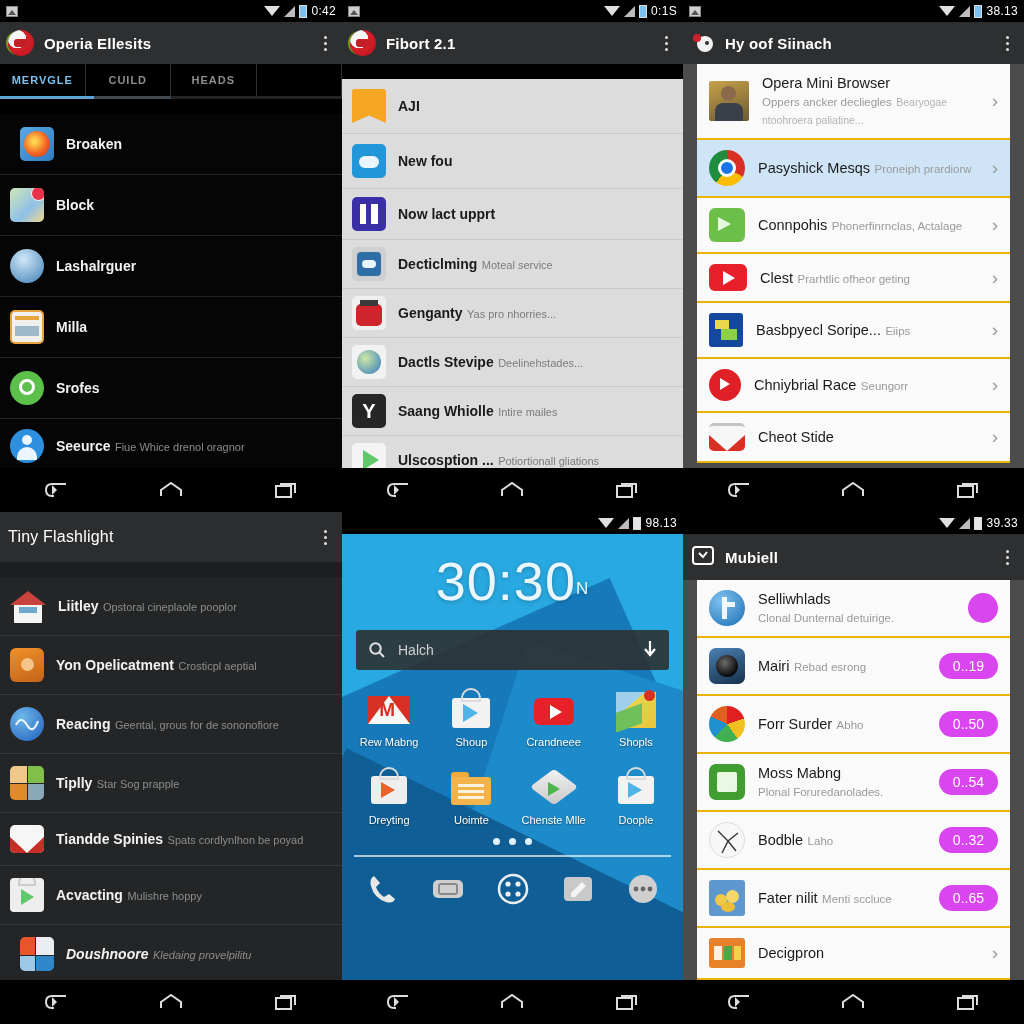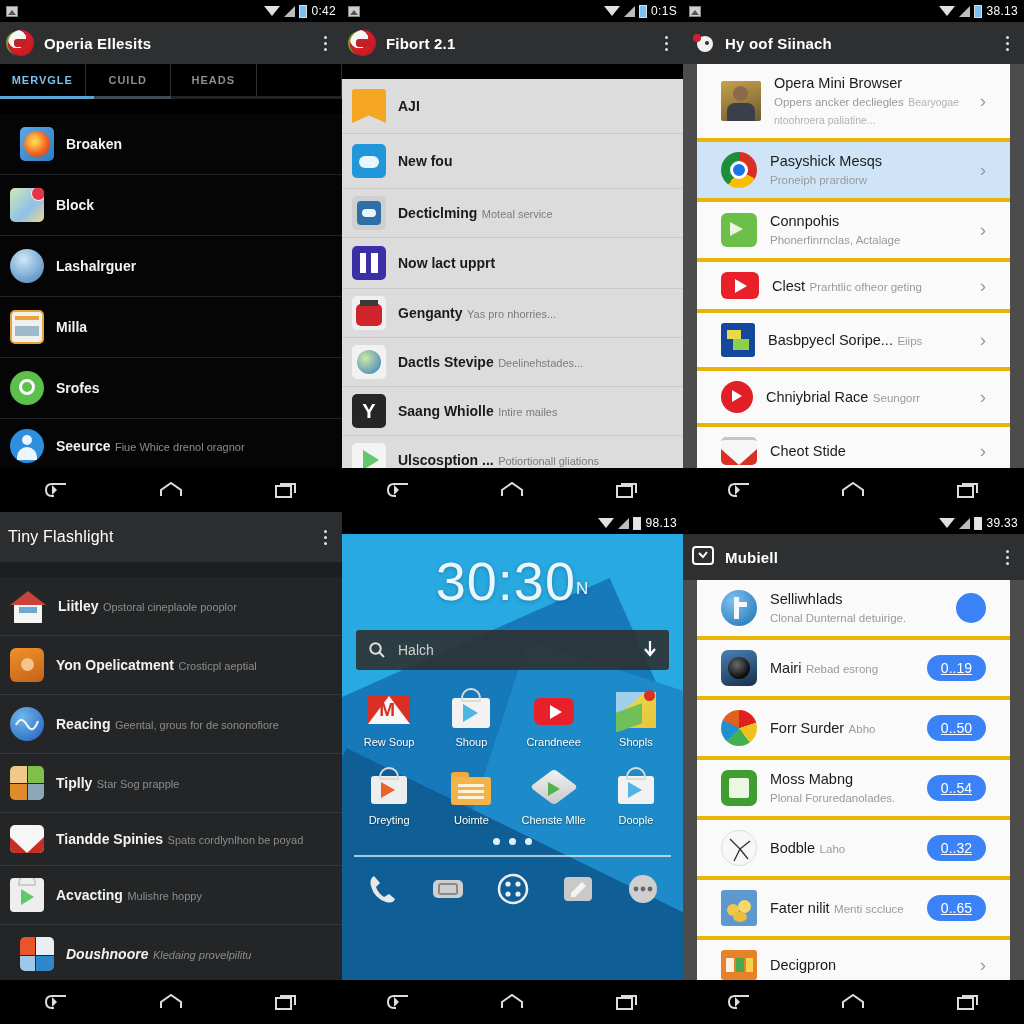--- a/index.html
+++ b/index.html
@@ -84,33 +84,33 @@
   .row .t2 { font-size: 11px; margin-top: 2px; white-space: nowrap;
              overflow: hidden; text-overflow: ellipsis; }
   .row.dark  .t2 { color: #8c8c8c; }
   .row.light .t2 { color: #7c7c7c; }
   .ico { width: 34px; height: 34px; flex: none; border-radius: 5px;
          position: relative; overflow: hidden; }
 
   
   .cardwrap { background: #4c4c4c; padding: 0 14px; height: 100%; }
   .card { background: #fafafa; }
-  .crow { display: flex; align-items: center; gap: 13px; padding: 10px 24px;
-          border-bottom: 4px solid #eab308; }
+  .crow { display: flex; align-items: center; gap: 13px; padding: 10px 12px;
+          border-bottom: 2px solid #eab308; }
   .crow.sel { background: #cfe5f7; }
   .crow .txt { flex: 1; min-width: 0; }
   .crow .t1 { font-size: 14.5px; color: #1b1b1b; white-space: nowrap;
               overflow: hidden; text-overflow: ellipsis; }
   .crow .t2 { font-size: 11.5px; color: #9a9a9a; margin-top: 2px;
               white-space: nowrap; overflow: hidden; text-overflow: ellipsis; }
   .crow .t3 { font-size: 10.5px; color: #b2b2b2; white-space: nowrap;
               overflow: hidden; text-overflow: ellipsis; }
   .chev { color: #9a9a9a; font-size: 19px; flex: none; }
-  .pill { flex: none; background: #3b82f6; color: #fff; border-radius: 13px;
-          padding: 5px 14px; font-size: 14px; min-width: 56px; text-align: center; text-decoration: underline; }
+  .pill { flex: none; background: #d946ef; color: #fff; border-radius: 13px;
+          padding: 5px 14px; font-size: 14px; min-width: 56px; text-align: center; }
   .pill.round { border-radius: 50%; min-width: 0; width: 30px; height: 30px;
                 padding: 0; display: flex; align-items: center; justify-content: center;
                 font-size: 12px; }
 
   
   .navbar { position: absolute; left: 0; right: 0; bottom: 0; height: 44px;
     background: #000; display: flex; align-items: center;
     justify-content: space-around; z-index: 6; }
 
   
@@ -269,36 +269,36 @@
       <div class="row light" style="padding:10px">
         <span class="ico" style="background:#f5a623;border-radius:3px 3px 0 0;clip-path:polygon(0 0,100% 0,100% 100%,50% 78%,0 100%);"></span>
         <span class="txt"><span class="t1">AJI</span></span>
       </div>
       <div class="row light" style="padding:10px">
         <span class="ico" style="background:#2196d8;">
             <span style="position:absolute;left:7px;top:12px;width:20px;height:12px;border-radius:8px;background:#eaf6fd;"></span>
           </span>
         <span class="txt"><span class="t1">New fou</span></span>
       </div>
+      <div class="row light" style="padding:8px 10px">
+        <span class="ico" style="background:#3b2fa8;">
+            <span style="position:absolute;left:8px;top:7px;width:18px;height:20px;background:#fff;"></span>
+            <span style="position:absolute;left:14px;top:7px;width:5px;height:20px;background:#3b2fa8;"></span>
+          </span>
+        <span class="txt"><span class="t1">Now lact upprt</span></span>
+      </div>
       <div class="row light" style="padding:7px 10px">
         <span class="ico" style="background:#cfcfcf;">
             <span style="position:absolute;inset:5px;border-radius:4px;background:#2f6fa8;"></span>
             <span style="position:absolute;left:10px;top:13px;width:14px;height:8px;border-radius:5px;background:#eaf6fd;"></span>
           </span>
         <span class="txt">
           <span class="t1">Decticlming</span>
           <span class="t2">Moteal service</span>
         </span>
-      </div>
-      <div class="row light" style="padding:8px 10px">
-        <span class="ico" style="background:#3b2fa8;">
-            <span style="position:absolute;left:8px;top:7px;width:18px;height:20px;background:#fff;"></span>
-            <span style="position:absolute;left:14px;top:7px;width:5px;height:20px;background:#3b2fa8;"></span>
-          </span>
-        <span class="txt"><span class="t1">Now lact upprt</span></span>
       </div>
       <div class="row light" style="padding:7px 10px">
         <span class="ico" style="background:#efefef;">
             <span style="position:absolute;left:4px;top:8px;width:26px;height:22px;border-radius:5px;background:#d0242c;"></span>
             <span style="position:absolute;left:8px;top:4px;width:18px;height:6px;background:#3a3a3a;"></span>
           </span>
         <span class="txt">
           <span class="t1">Genganty</span>
           <span class="t2">Yas pro nhorries...</span>
         </span>
@@ -613,21 +613,21 @@
       </div>
 
       <div class="appgrid">
         <div class="appcell">
           <div class="appico" style="overflow:hidden">
               <span style="position:absolute;left:2px;top:10px;width:42px;height:28px;background:#f7f7f7;"></span>
               <span style="position:absolute;left:2px;top:10px;width:0;height:0;border-left:21px solid #d93025;border-bottom:28px solid transparent;"></span>
               <span style="position:absolute;right:2px;top:10px;width:0;height:0;border-right:21px solid #d93025;border-bottom:28px solid transparent;"></span>
               <span style="position:absolute;left:13px;top:13px;color:#d93025;font-size:19px;font-weight:700;">M</span>
             </div>
-          <div class="lbl">Rew Soup</div>
+          <div class="lbl">Rew Mabng</div>
         </div>
         <div class="appcell">
           <div class="appico">
               <span style="position:absolute;left:4px;top:12px;width:38px;height:30px;background:#f2f2f2;border-radius:3px;"></span>
               <span style="position:absolute;left:13px;top:2px;width:20px;height:14px;border:2.5px solid #dcdcdc;border-radius:10px 10px 0 0;"></span>
               <span style="position:absolute;left:15px;top:18px;width:0;height:0;border-top:9px solid transparent;border-bottom:9px solid transparent;border-left:15px solid #4eb5e5;"></span>
             </div>
           <div class="lbl">Shoup</div>
         </div>
         <div class="appcell">

